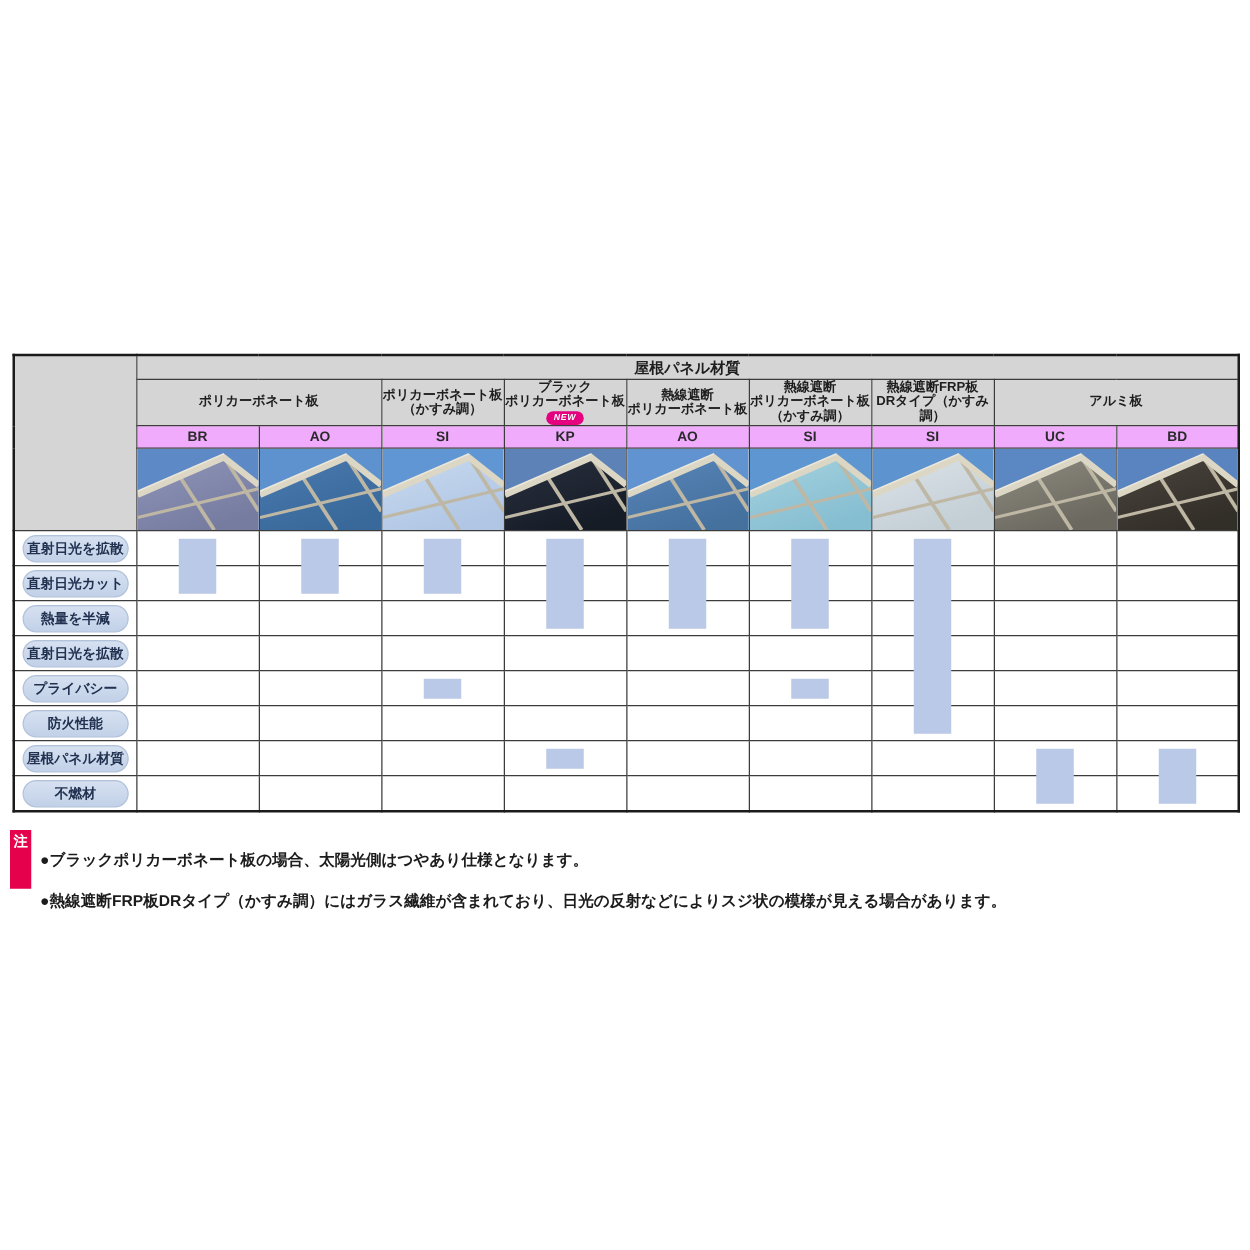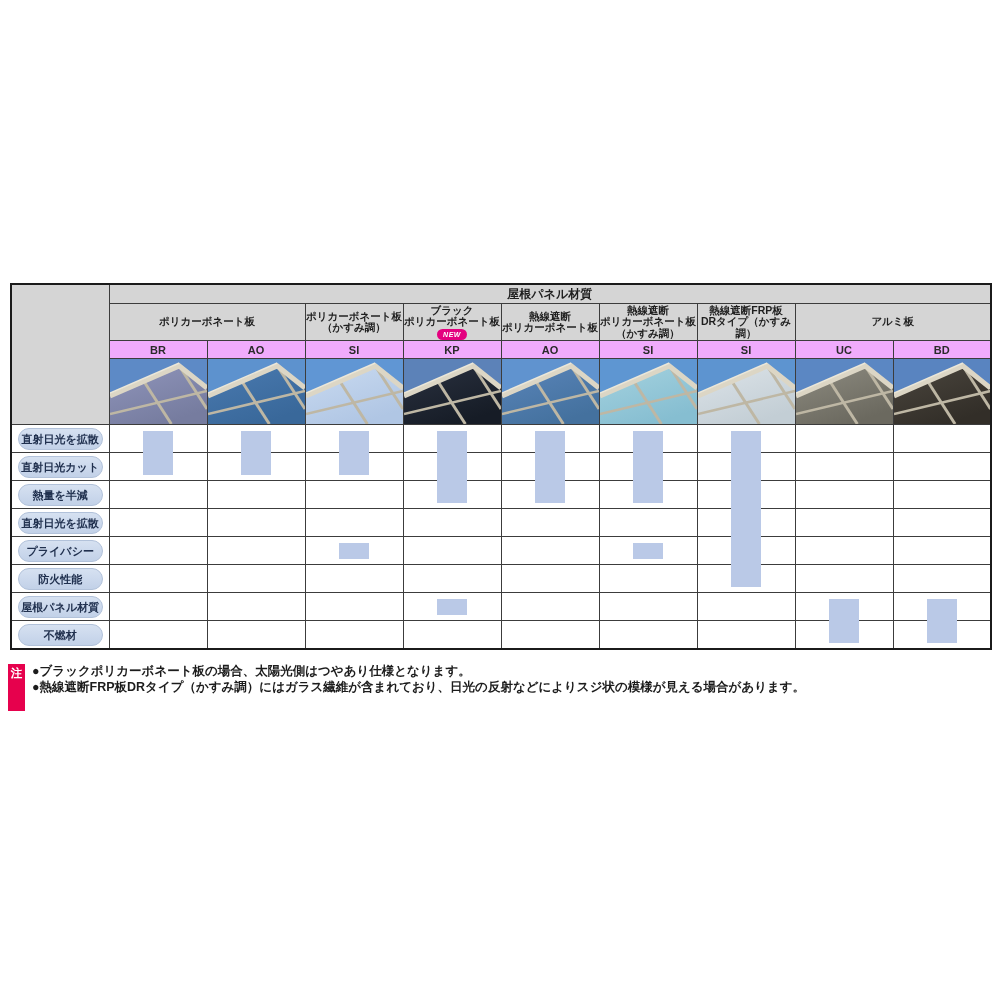--- a/index.html
+++ b/index.html
@@ -23,21 +23,21 @@
              padding:1px 6px;border-radius:8px;letter-spacing:0.5px;}
   .label-cell{background:#ffffff;}
   .pill{display:block;margin:0 6px;height:20px;line-height:20px;border-radius:11px;
         background:linear-gradient(#d6e1f1,#c2d1e8);border:1px solid #b2c2da;
         font-size:11px;font-weight:bold;color:#21314f;text-align:center;white-space:nowrap;}
   #checks-layer{position:absolute;left:0;top:0;right:0;bottom:0;pointer-events:none;}
   .check-bar{position:absolute;width:30px;}
   .notes{position:absolute;left:8px;top:664px;display:flex;align-items:flex-start;}
   .note-marker{width:17px;height:47px;background:#e6014d;color:#ffffff;font-size:11.5px;
                font-weight:bold;text-align:center;padding-top:2px;box-sizing:border-box;margin-right:7px;}
-  .note-line{font-size:12.5px;font-weight:600;color:#1c1c1c;line-height:15.6px;white-space:nowrap;}
+  .note-line{font-size:12.5px;font-weight:600;color:#1c1c1c;line-height:15.6px;white-space:nowrap;margin-top:17px;}
 </style>
 </head>
 <body>
 
 <div class="stage">
 
   <div class="table-wrap" id="tableWrap">
     <table class="spec-table">
       <colgroup>
           <col class="c-label">

